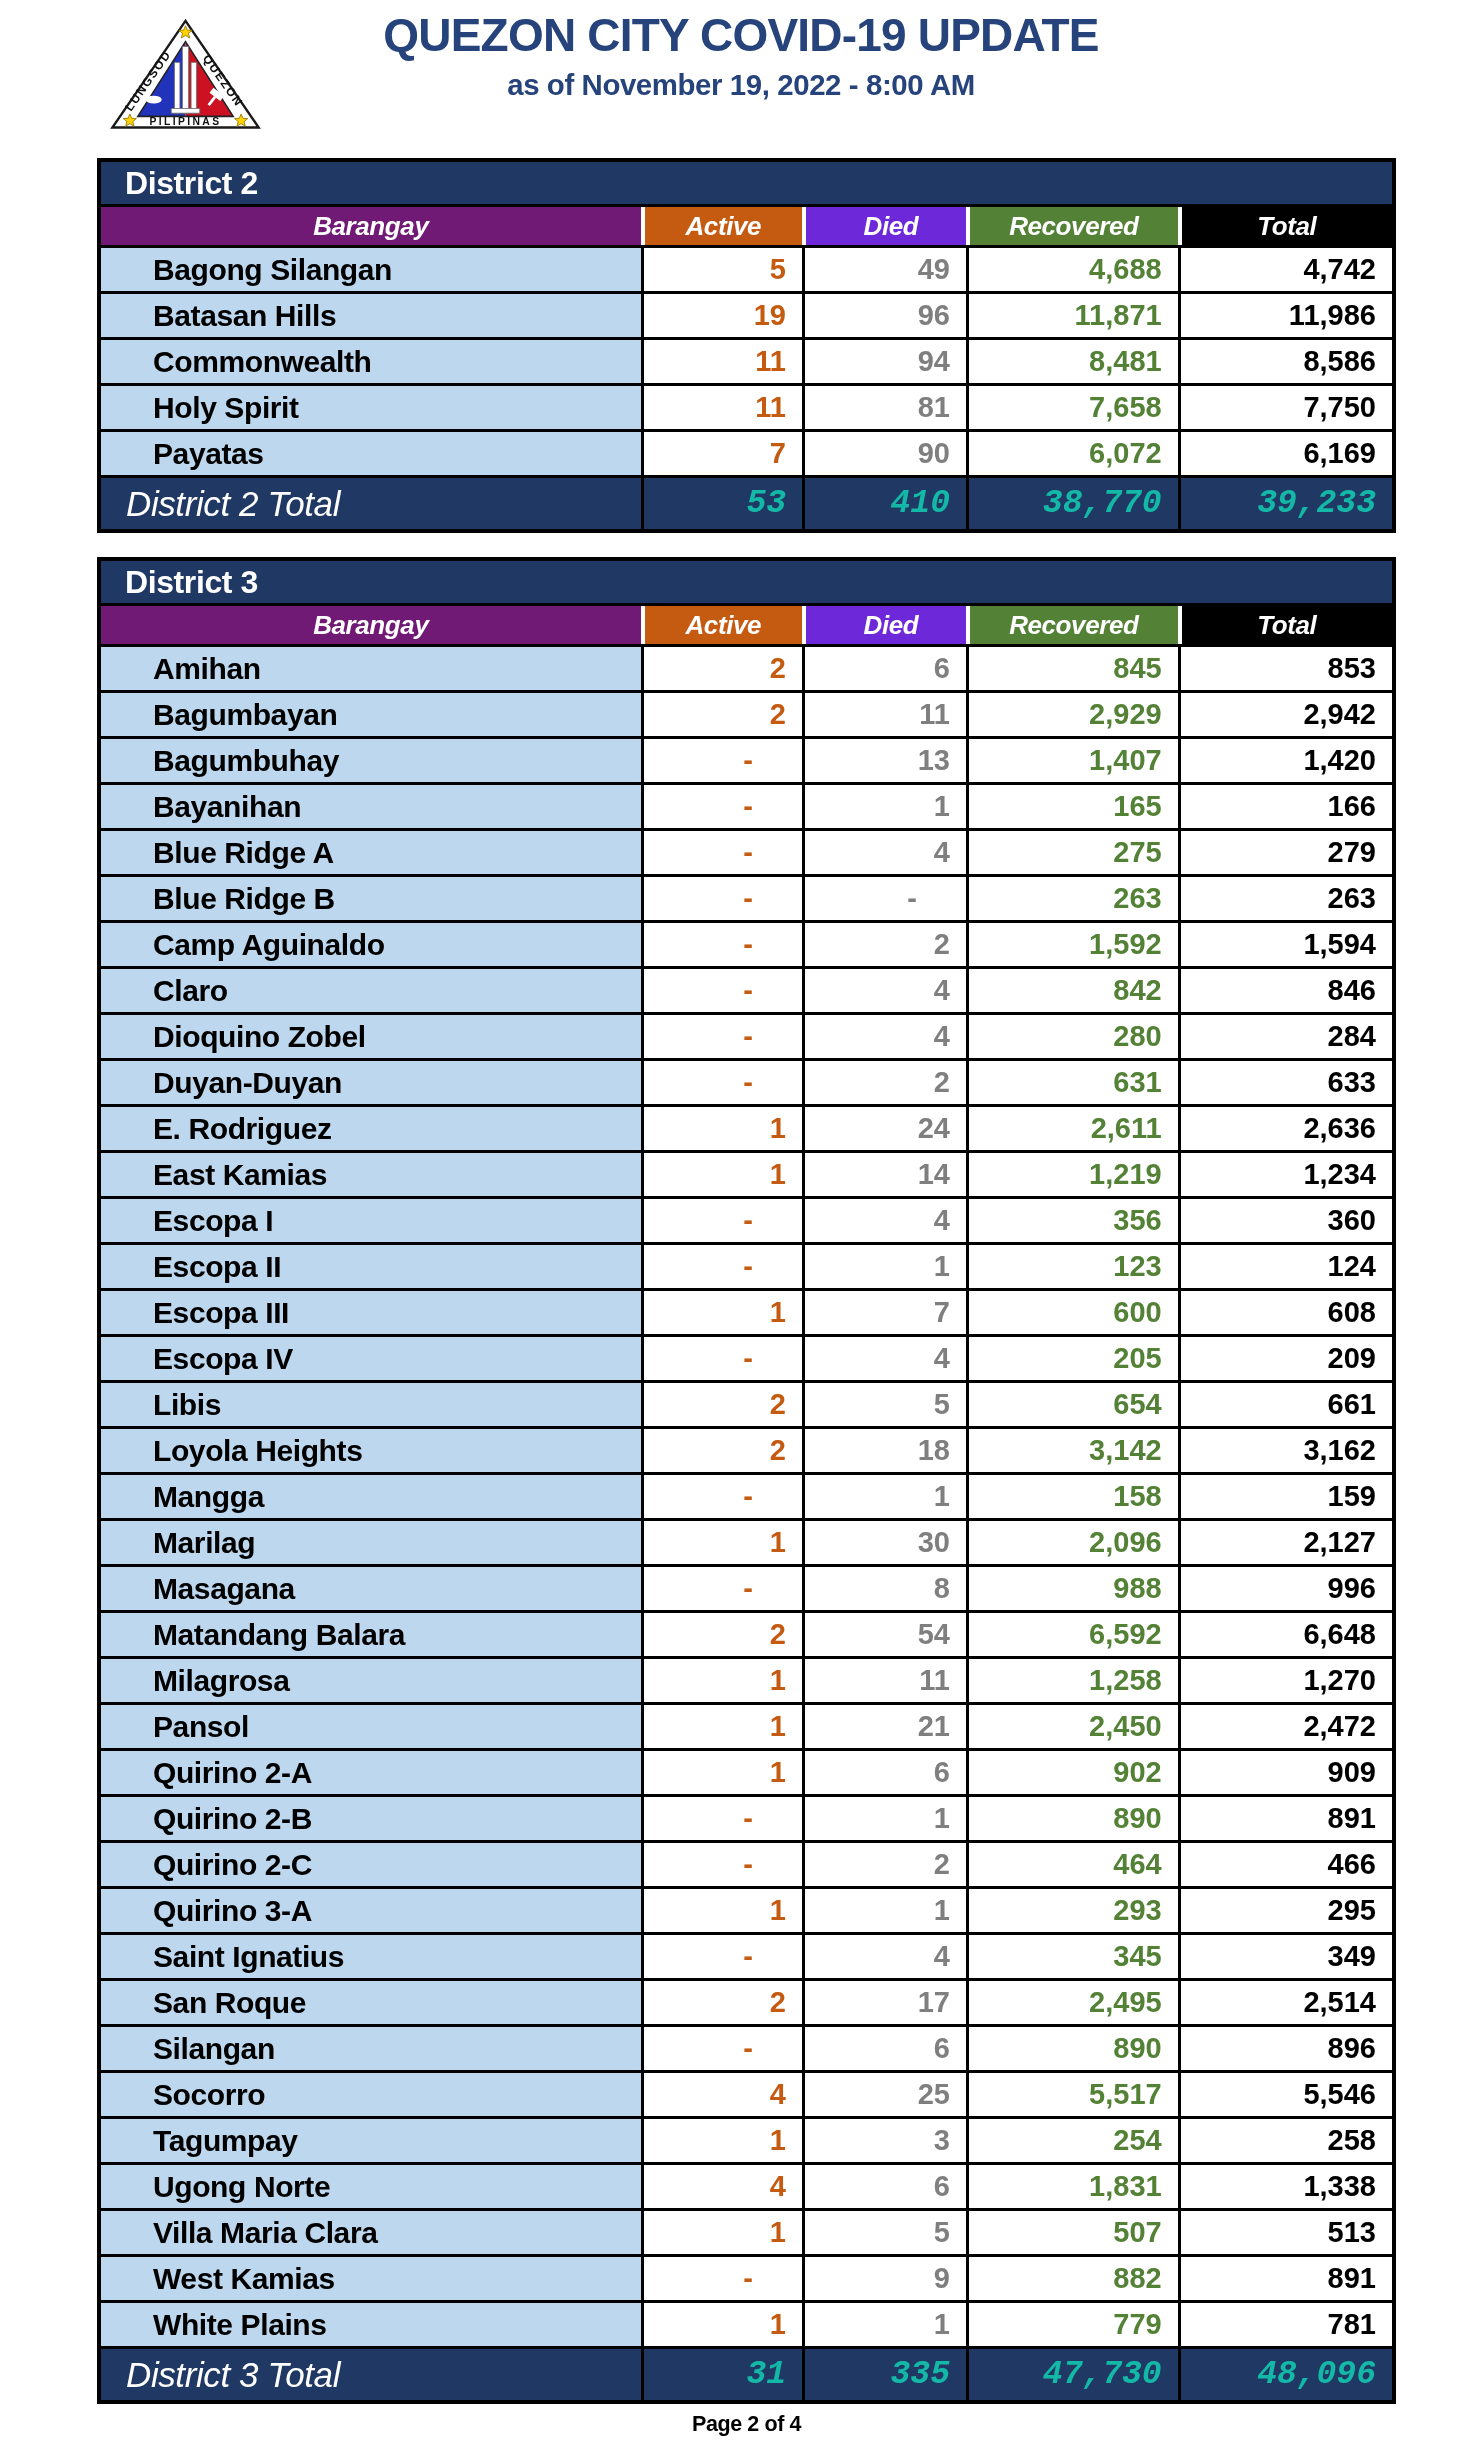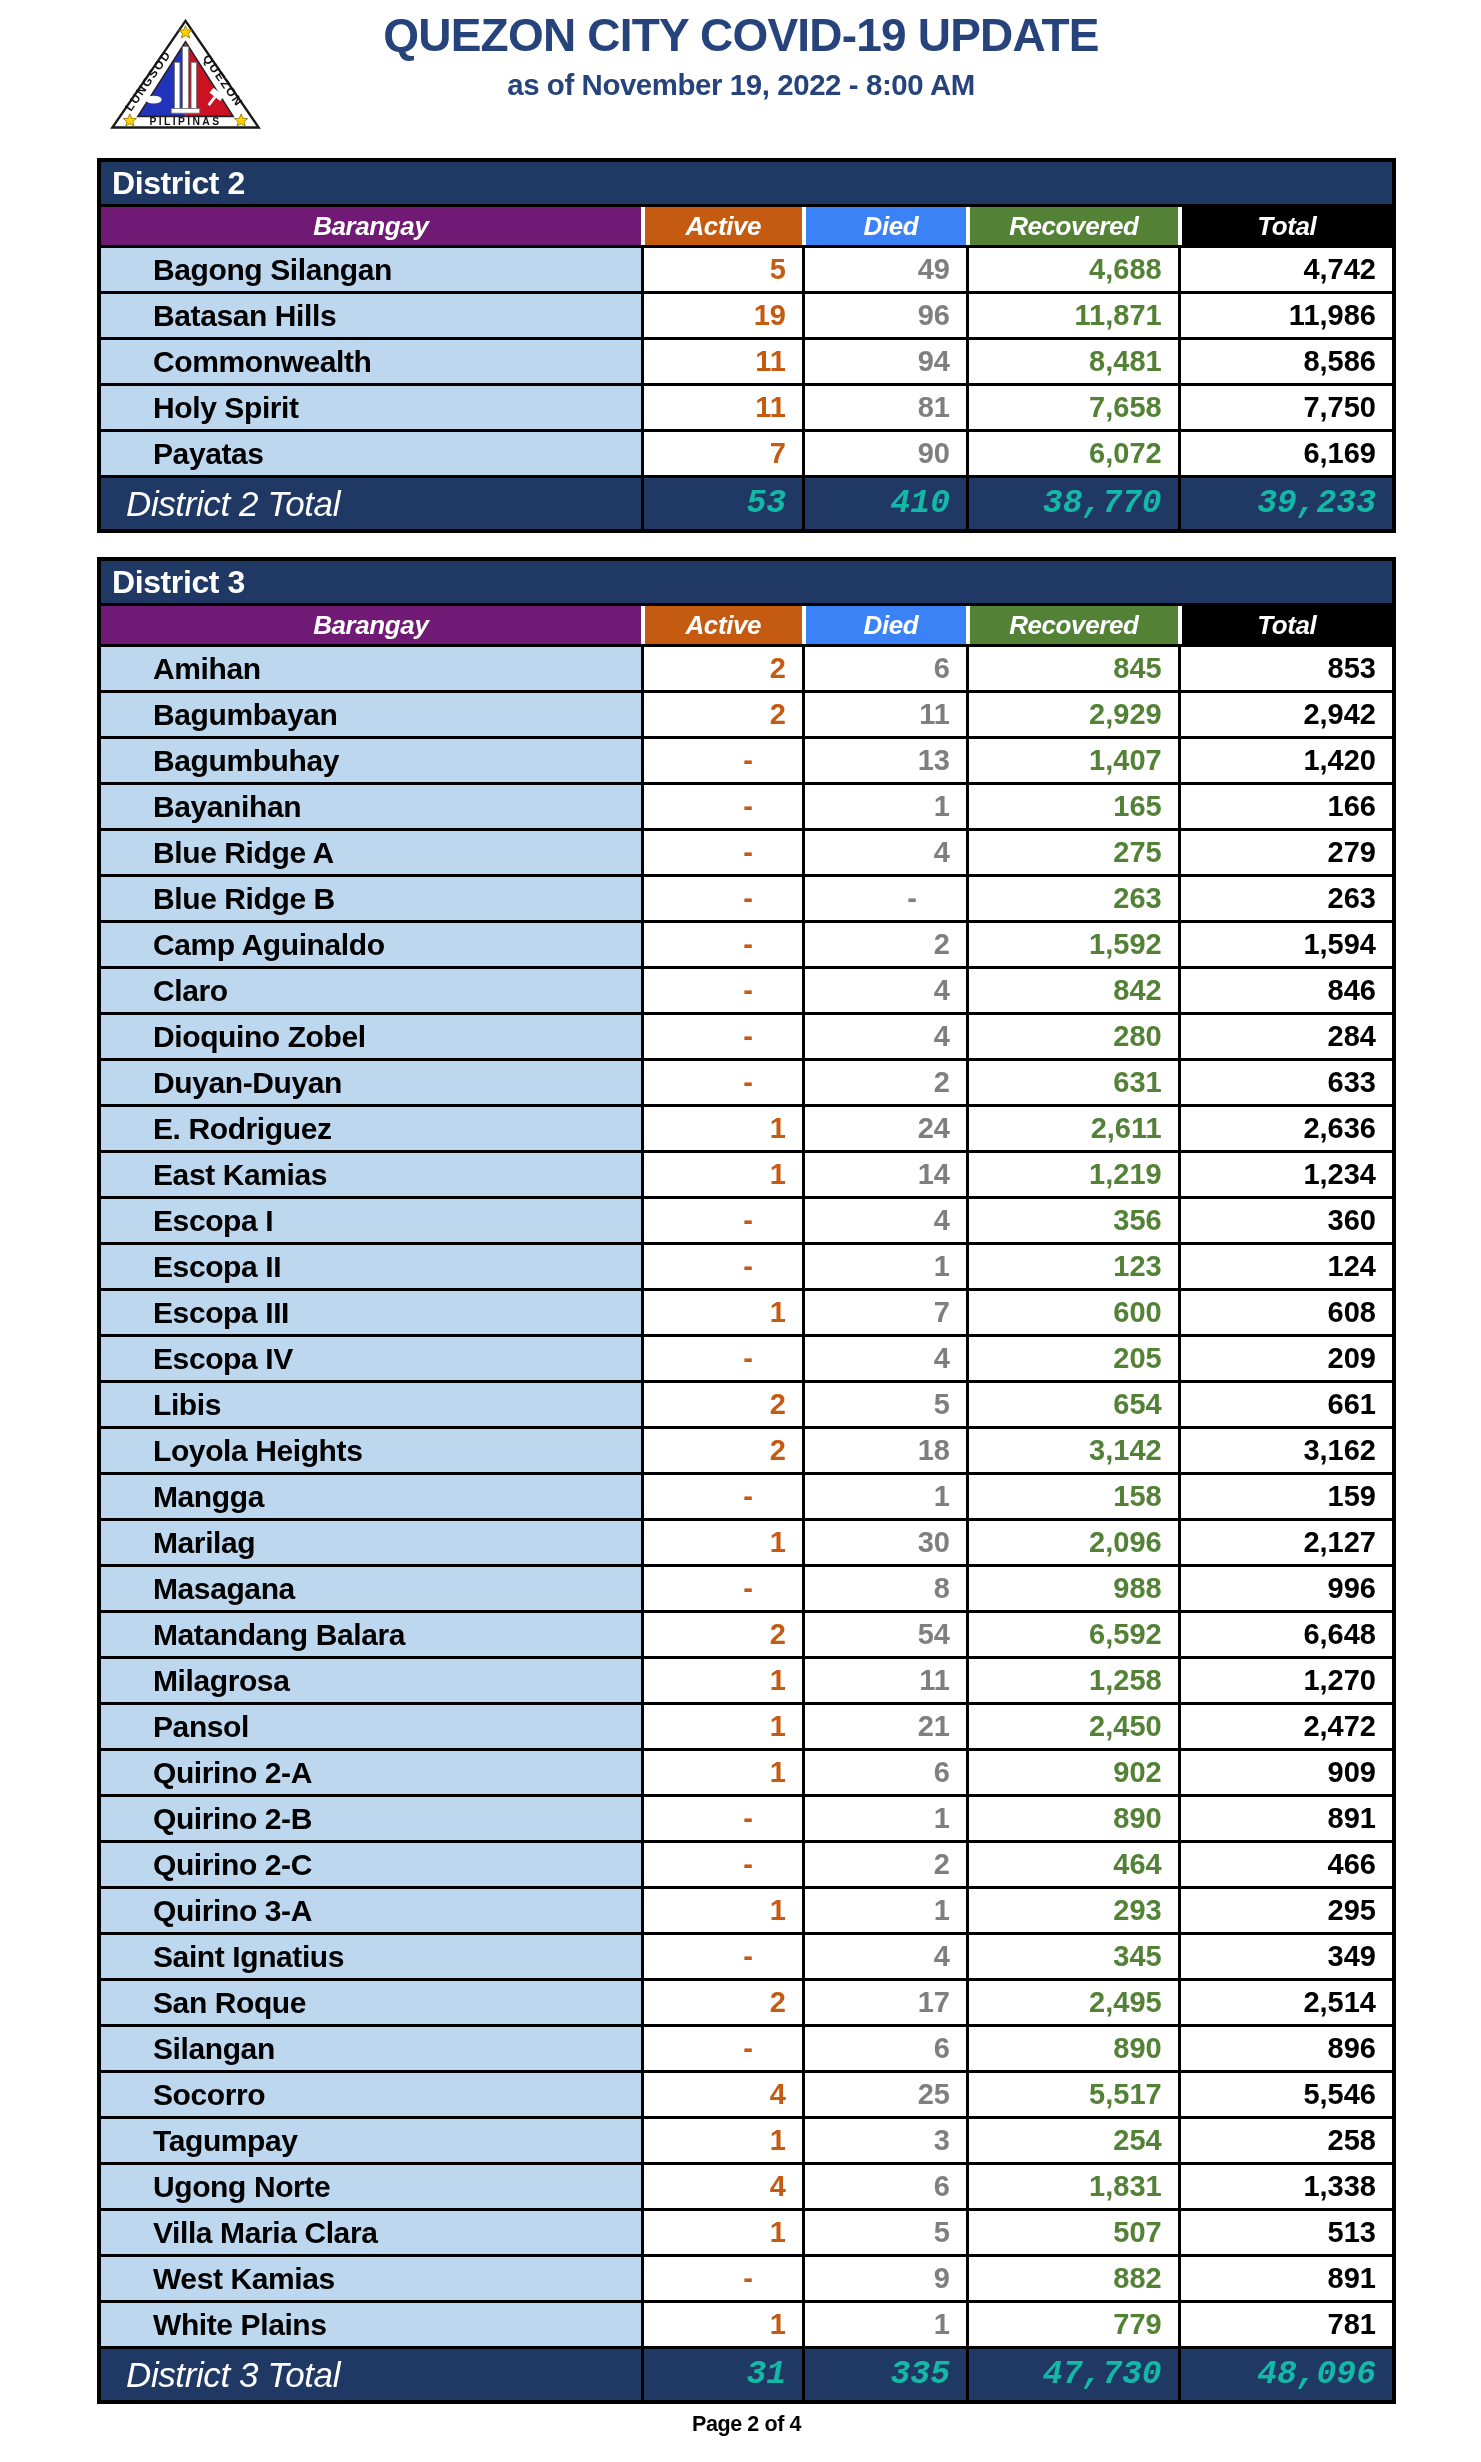--- a/index.html
+++ b/index.html
@@ -23,38 +23,38 @@
     color: #26437C;
   }
   
   .qc-table {
     margin-left: 97px; width: 1299px;
     border: 4.8px solid #000; background: #fff;
   }
   .tbl-gap { height: 24px; }
   .banner {
     height: 45px; background: #203864; border-bottom: 3.2px solid #000;
-    display: flex; align-items: center; padding-left: 11px;
+    display: flex; align-items: center; padding-left: 24px;
     color: #fff; font-size: 32px; font-weight: bold; letter-spacing: -0.4px;
   }
   .thead { display: flex; height: 41px; border-bottom: 3.2px solid #000; background: #fff; }
   .thead .hcell {
     display: flex; align-items: center; justify-content: center;
     color: #fff; font-size: 26px; font-weight: bold; font-style: italic;
     letter-spacing: -0.4px;
   }
   .thead .hcell + .hcell { border-left: 4px solid #fff; }
   .w-name  { width: 41.8%; }
   .w-act   { width: 12.5%; }
   .w-died  { width: 12.7%; }
   .w-rec   { width: 16.4%; }
   .w-tot   { width: 16.6%; }
   .h-name { background: #701a75; }
   .h-act  { background: #C55A11; }
-  .h-died { background: #3b82f6; padding-left: 10px; }
+  .h-died { background: #6d28d9; padding-left: 10px; }
   .h-rec  { background: #538135; }
   .h-tot  { background: #000000; }
   .row { display: flex; height: 46px; border-bottom: 3.2px solid #000; }
   .row .name {
     background: #BDD7EE; display: flex; align-items: center;
     padding-left: 52px; font-size: 30px; font-weight: bold; letter-spacing: -0.4px;
   }
   .row .num {
     background: #fff; border-left: 3.2px solid #000;
     display: flex; align-items: center; justify-content: flex-end;

